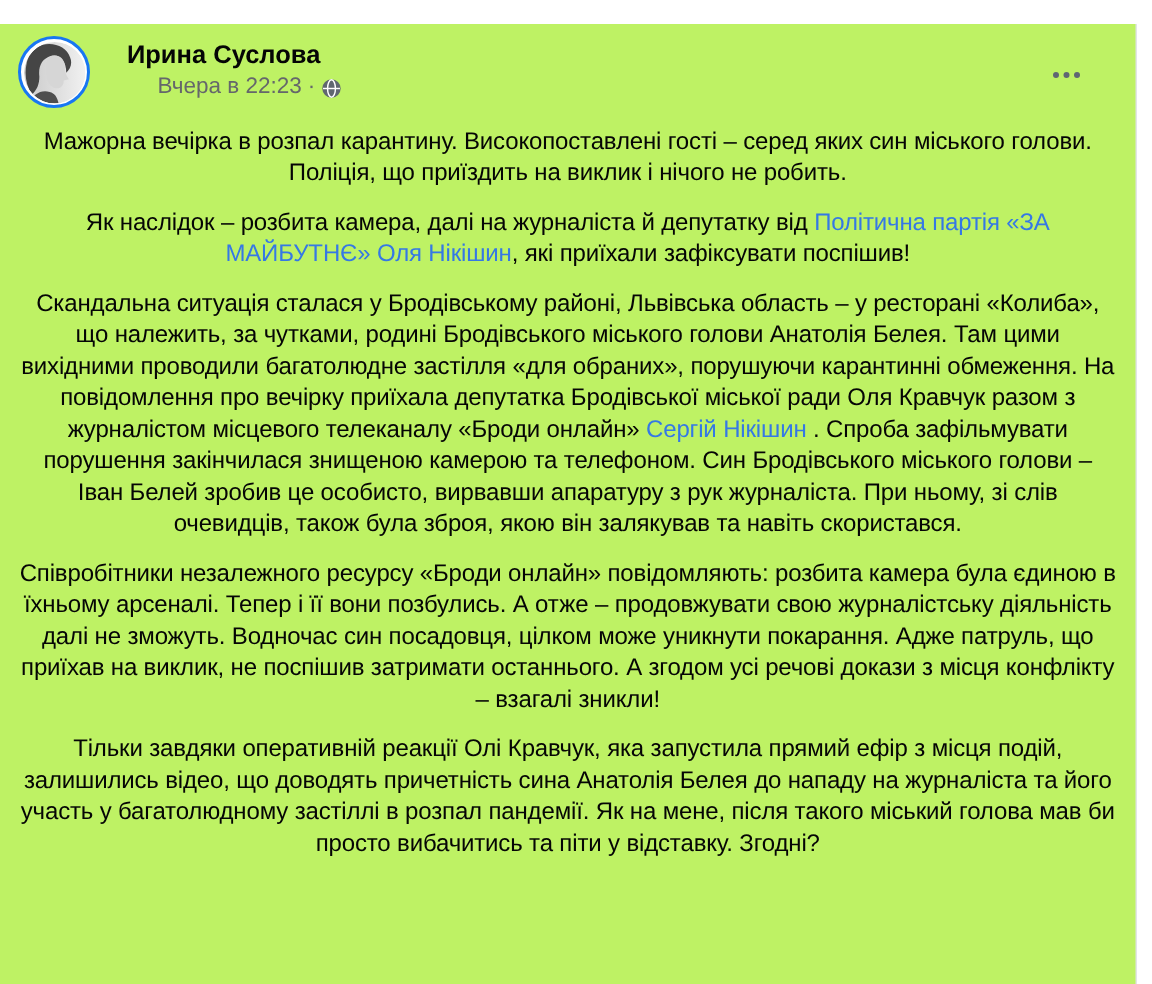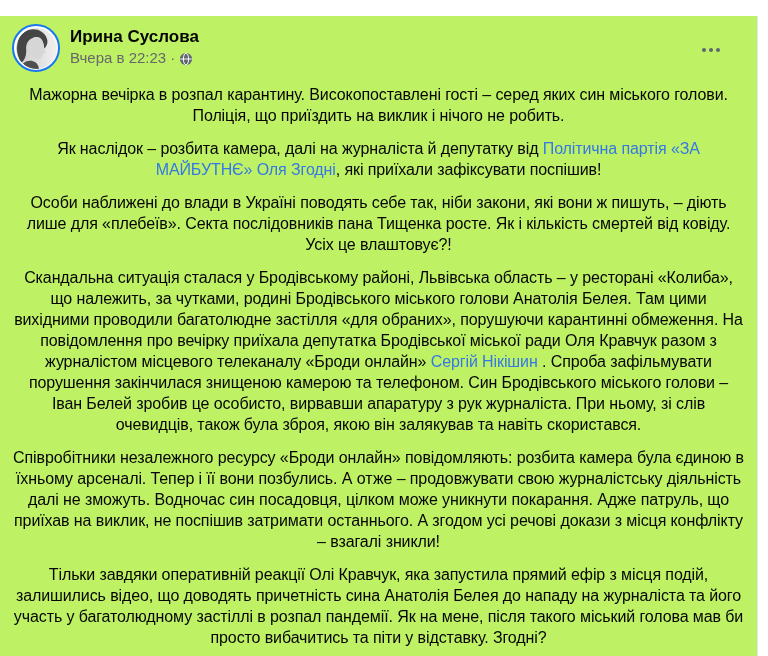--- a/index.html
+++ b/index.html
@@ -26,21 +26,21 @@
   }
   .avatar-photo{width:100%;height:100%;border-radius:50%;display:block;overflow:hidden;}
   .header-text{margin-left:10px;padding-top:3px;}
   .author-name{
     font-size:17px;font-weight:700;color:#050505;line-height:20px;cursor:pointer;
   }
   .meta-row{
     display:flex;align-items:center;gap:4px;margin-top:2px;
     font-size:15px;color:#65676B;line-height:18px;
   }
-  .meta-time{cursor:pointer;}
+  .meta-time{cursor:pointer;margin-left:35px;}
   .meta-sep{color:#65676B;}
   .globe{display:inline-block;width:14px;height:14px;margin-top:1px;}
   .menu-btn{
     position:absolute;top:10px;right:18px;
     width:32px;height:32px;border:none;background:transparent;
     display:flex;align-items:center;justify-content:center;
     border-radius:50%;cursor:pointer;padding:0;
   }
   
   .post-text{margin-top:12px;}
@@ -97,21 +97,20 @@
         <svg width="20" height="6" viewBox="0 0 20 6" xmlns="http://www.w3.org/2000/svg">
           <circle cx="3" cy="3" r="2" fill="#5f6673"></circle>
           <circle cx="10" cy="3" r="2" fill="#5f6673"></circle>
           <circle cx="17" cy="3" r="2" fill="#5f6673"></circle>
         </svg>
       </button>
     </div>
 
     <div class="post-text">
         <p class="post-paragraph"><span>Мажорна вечірка в розпал карантину. Високопоставлені гості – серед яких син міського голови. Поліція, що приїздить на виклик і нічого не робить.</span></p>
-        <p class="post-paragraph"><span>Як наслідок – розбита камера, далі на журналіста й депутатку від </span><span class="entity-link">Політична партія «ЗА МАЙБУТНЄ»</span><span> </span><span class="entity-link">Оля Згодні</span><span>, які приїхали зафіксувати поспішив!</span></p>
-        <p class="post-paragraph"><span>Особи наближені до влади в Україні поводять себе так, ніби закони, які вони ж пишуть, – діють лише для «плебеїв». Секта послідовників пана Тищенка росте. Як і кількість смертей від ковіду. Усіх це влаштовує?!</span></p>
+        <p class="post-paragraph"><span>Як наслідок – розбита камера, далі на журналіста й депутатку від </span><span class="entity-link">Політична партія «ЗА МАЙБУТНЄ»</span><span> </span><span class="entity-link">Оля Нікішин</span><span>, які приїхали зафіксувати поспішив!</span></p>
         <p class="post-paragraph"><span>Скандальна ситуація сталася у Бродівському районі, Львівська область – у ресторані «Колиба», що належить, за чутками, родині Бродівського міського голови Анатолія Белея. Там цими вихідними проводили багатолюдне застілля «для обраних», порушуючи карантинні обмеження. На повідомлення про вечірку приїхала депутатка Бродівської міської ради Оля Кравчук разом з журналістом місцевого телеканалу «Броди онлайн» </span><span class="entity-link">Сергій Нікішин</span><span> . Спроба зафільмувати порушення закінчилася знищеною камерою та телефоном. Син Бродівського міського голови – Іван Белей зробив це особисто, вирвавши апаратуру з рук журналіста. При ньому, зі слів очевидців, також була зброя, якою він залякував та навіть скористався.</span></p>
         <p class="post-paragraph"><span>Співробітники незалежного ресурсу «Броди онлайн» повідомляють: розбита камера була єдиною в їхньому арсеналі. Тепер і її вони позбулись. А отже – продовжувати свою журналістську діяльність далі не зможуть. Водночас син посадовця, цілком може уникнути покарання. Адже патруль, що приїхав на виклик, не поспішив затримати останнього. А згодом усі речові докази з місця конфлікту – взагалі зникли!</span></p>
         <p class="post-paragraph"><span>Тільки завдяки оперативній реакції Олі Кравчук, яка запустила прямий ефір з місця подій, залишились відео, що доводять причетність сина Анатолія Белея до нападу на журналіста та його участь у багатолюдному застіллі в розпал пандемії. Як на мене, після такого міський голова мав би просто вибачитись та піти у відставку. Згодні?</span></p>
       </div>
 
   </div>
 </div>
 
 </body></html>

